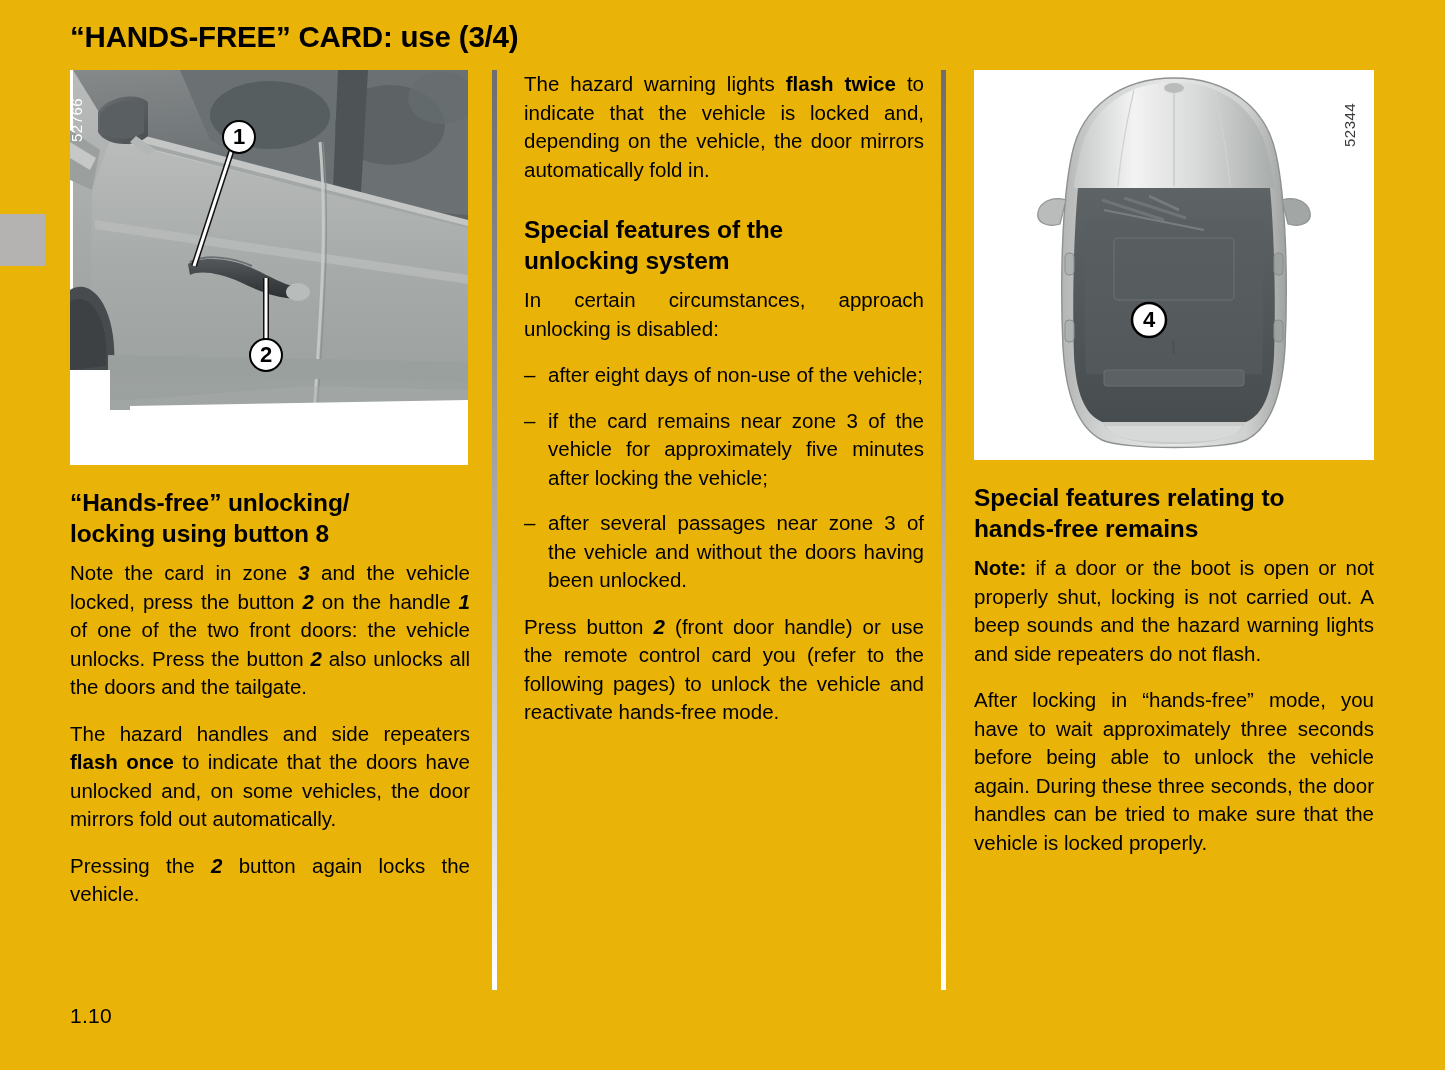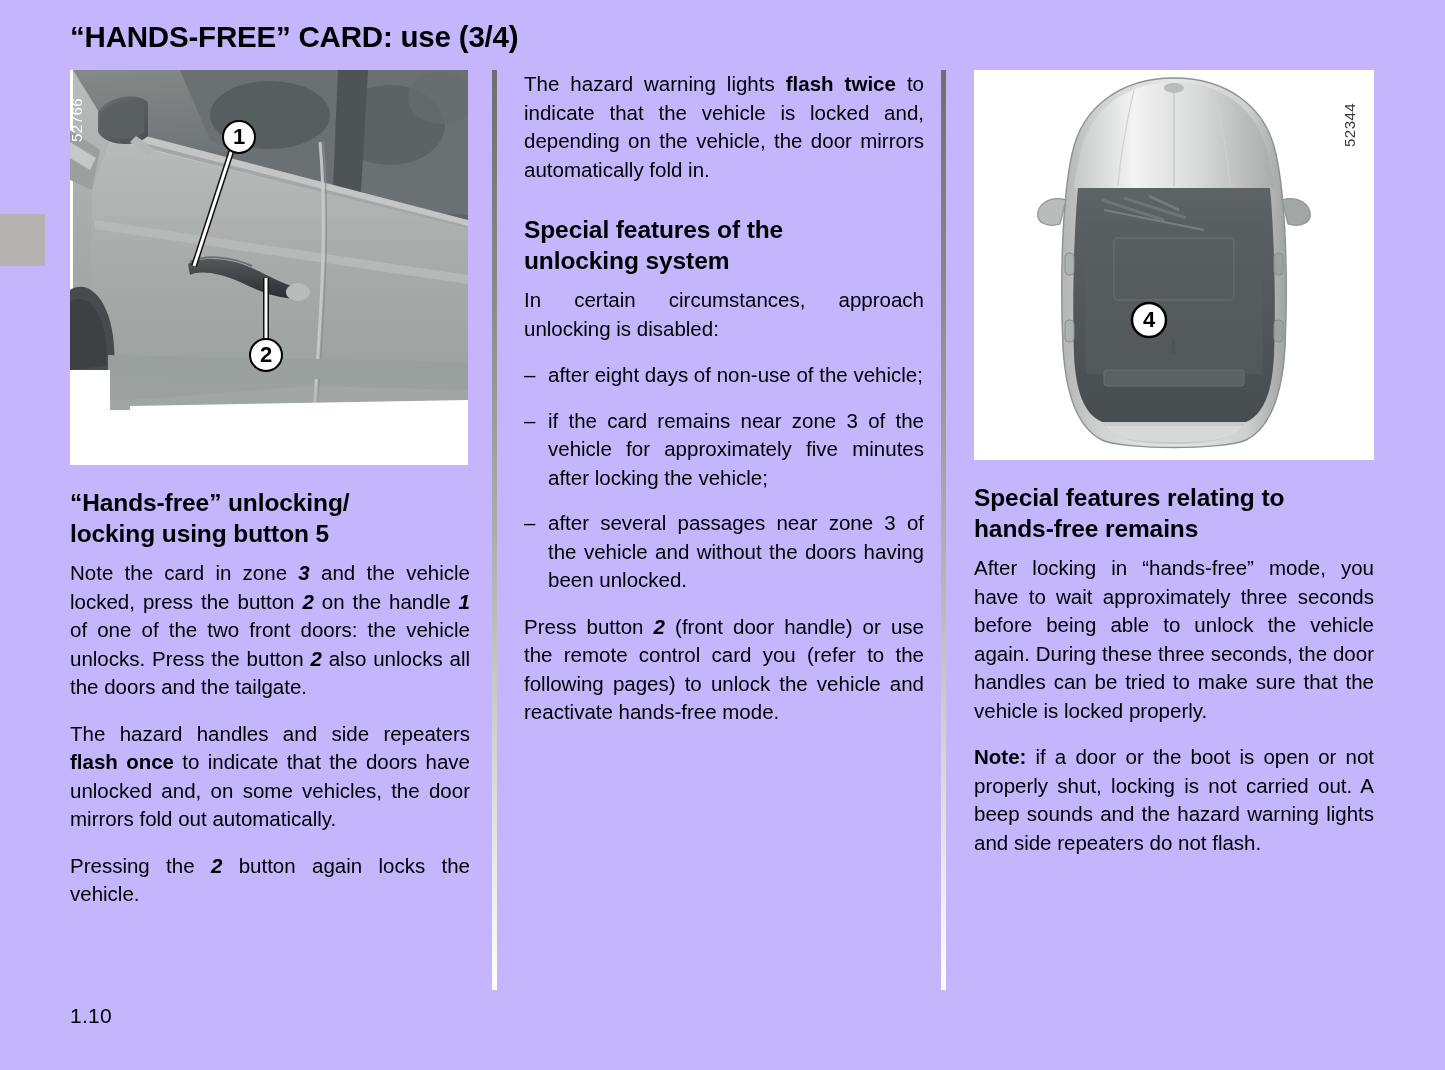--- a/index.html
+++ b/index.html
@@ -13,21 +13,21 @@
     position: relative;
     font-family: "Liberation Sans", sans-serif;
     color: #000000;
     overflow: hidden;
   }
 
   
   #page {
     position: absolute;
     inset: 0;
-    background: #c4b5fd;
+    background: #eab308;
   }
 
   .side-tab {
     position: absolute;
     left: 0;
     top: 214px;
     width: 45px;
     height: 52px;
     background: #b5b2b2;
   }
@@ -282,21 +282,21 @@
         <span>1</span>
       </div>
       <div class="callout" style="left:179px; top:268px;">
         <span>2</span>
       </div>
     </div>
 
     <div class="caption-block">
       <div class="sec-head">
         <span>“Hands-free” unlocking/</span><br>
-        <span>locking using button 5</span>
+        <span>locking using button 8</span>
       </div>
 
       <p class="body-text"><span>Note the card in zone </span><b class="n">3</b><span> and the vehicle locked, press the button </span><b class="n">2</b><span> on the handle </span><b class="n">1</b><span> of one of the two front doors: the vehicle unlocks. Press the button </span><b class="n">2</b><span> also unlocks all the doors and the tailgate.</span></p>
 
       <p class="body-text"><span>The hazard handles and side repeaters </span><b class="s">flash once</b><span> to indicate that the doors have unlocked and, on some vehicles, the door mirrors fold out automatically.</span></p>
 
       <p class="body-text"><span>Pressing the </span><b class="n">2</b><span> button again locks the vehicle.</span></p>
     </div>
   </div>
 
@@ -412,19 +412,19 @@
         <span>4</span>
       </div>
     </div>
 
     <div class="caption-block">
       <div class="sec-head">
         <span>Special features relating to</span><br>
         <span>hands-free remains</span>
       </div>
 
+      <p class="body-text"><b class="s">Note:</b><span> if a door or the boot is open or not properly shut, locking is not carried out. A beep sounds and the hazard warning lights and side repeaters do not flash.</span></p>
+
       <p class="body-text">After locking in “hands-free” mode, you have to wait approximately three seconds before being able to unlock the vehicle again. During these three seconds, the door handles can be tried to make sure that the vehicle is locked properly.</p>
-
-      <p class="body-text"><b class="s">Note:</b><span> if a door or the boot is open or not properly shut, locking is not carried out. A beep sounds and the hazard warning lights and side repeaters do not flash.</span></p>
     </div>
   </div>
 
 </div>
 
 </body></html>

